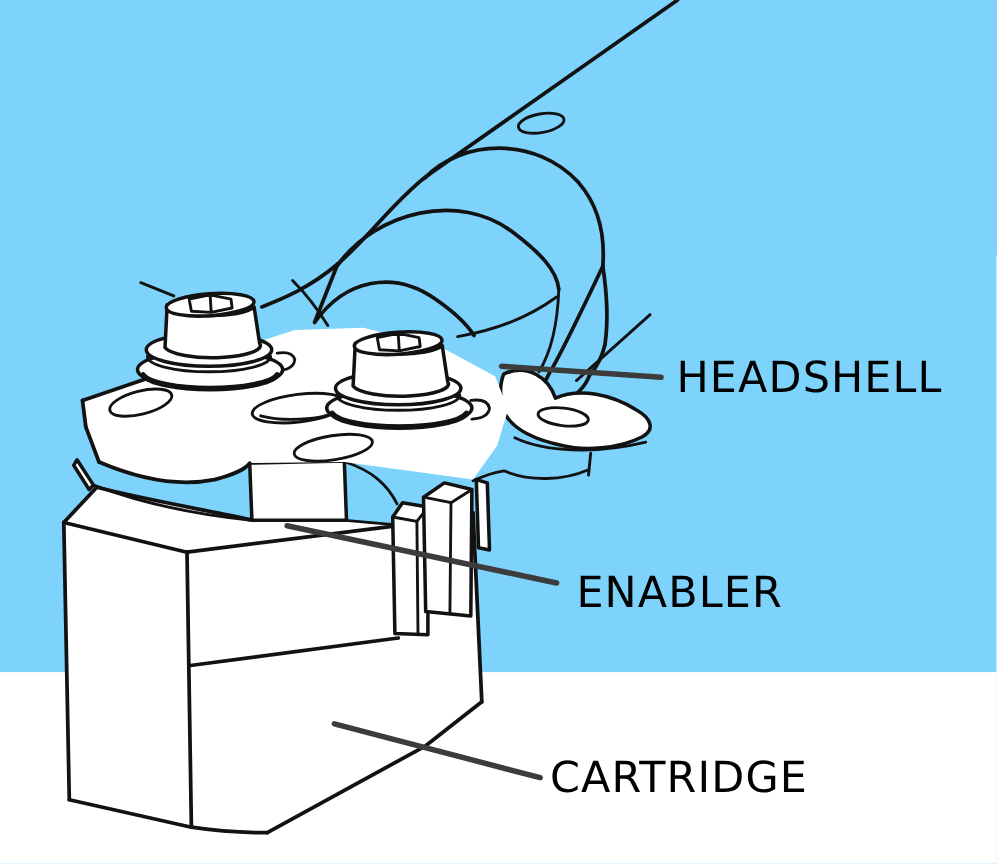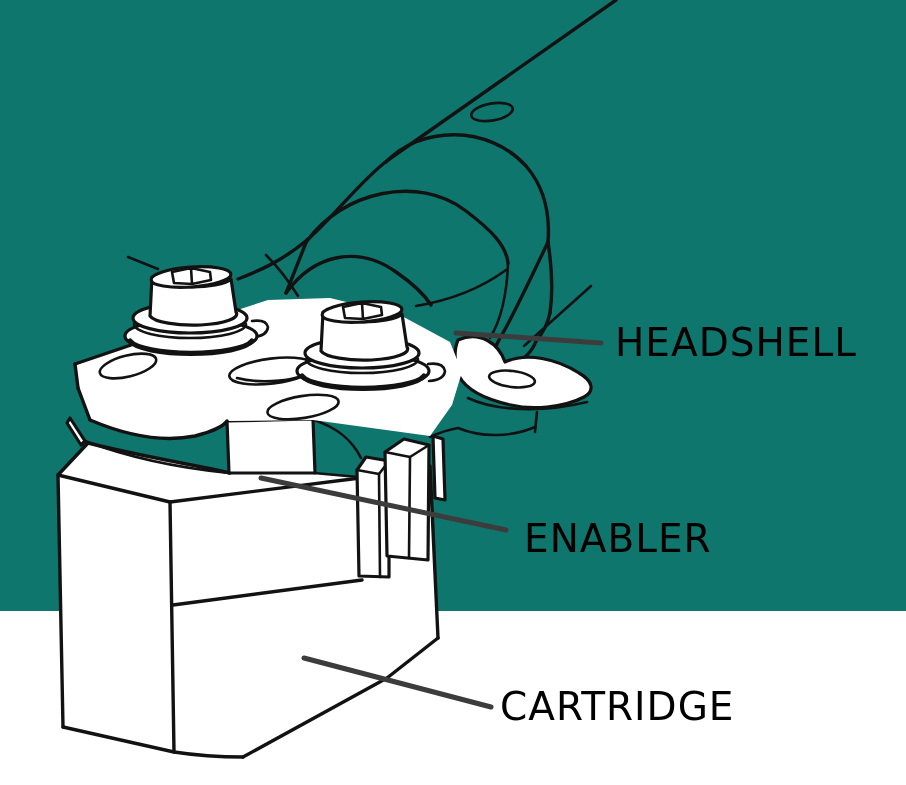--- a/index.html
+++ b/index.html
@@ -8,21 +8,21 @@
     background: #ffffff;
     width: 906px;
     height: 785px;
     overflow: hidden;
     font-family: "DejaVu Sans", "Liberation Sans", sans-serif;
   }
   .figure-wrap {
     position: relative;
     width: 906px;
     height: 611px;
-    background: #0f766e;
+    background: #7dd3fc;
   }
   svg { display: block; }
   .ln  { fill: none; stroke: #121212; stroke-width: 3.4; stroke-linecap: round; stroke-linejoin: round; }
   .ln2 { fill: none; stroke: #121212; stroke-width: 2.6; stroke-linecap: round; stroke-linejoin: round; }
   .fillw { fill: #ffffff; stroke: none; }
   .solidw { fill: #ffffff; stroke: #121212; stroke-width: 3.2; stroke-linejoin: round; }
   .thick { fill: none; stroke: #121212; stroke-width: 5.2; stroke-linecap: round; }
   .leader { fill: none; stroke-width: 5; stroke-linecap: round; }
   .lbl { font-family: "DejaVu Sans", "Liberation Sans", sans-serif; font-size: 39px; letter-spacing: 1px; }
 </style>

